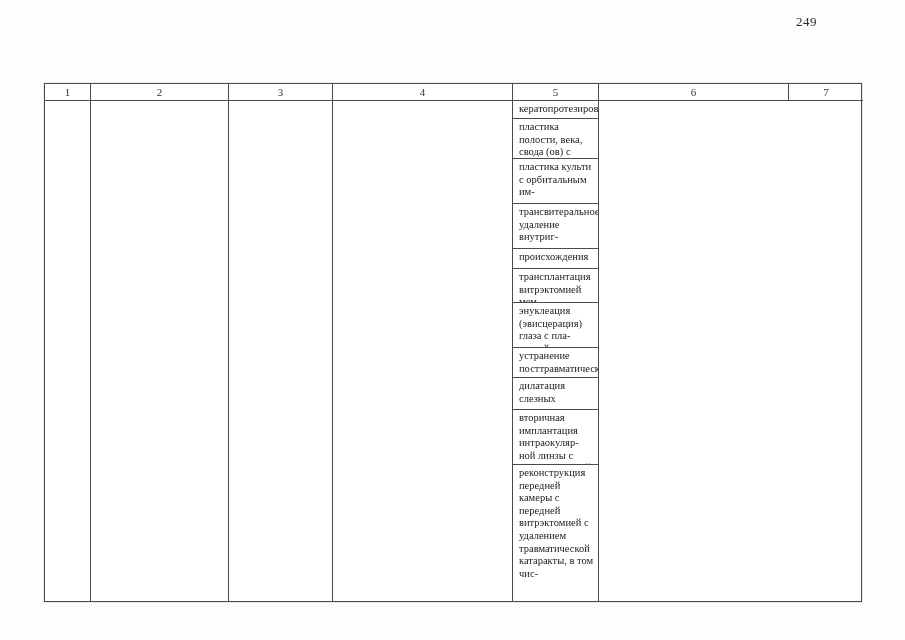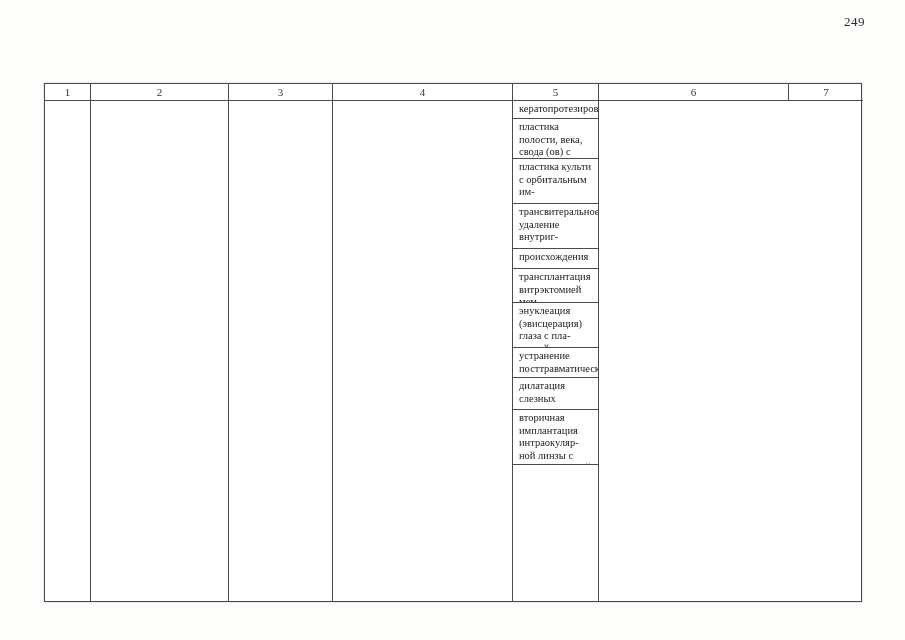--- a/index.html
+++ b/index.html
@@ -9,21 +9,21 @@
     font-family: "Liberation Serif", "DejaVu Serif", serif;
     color: #1e1e1e;
     position: relative;
     overflow: hidden;
   }
   .page { position: absolute; inset: 0; background: #fdfdfc; }
 
   .page-number {
     position: absolute;
     top: 14px;
-    left: 844px;
+    left: 796px;
     font-size: 13px;
     letter-spacing: 0.5px;
     color: #2a2a2a;
   }
 
   .doc-table {
     position: absolute;
     left: 44px;
     top: 83px;
     width: 818px;
@@ -118,18 +118,21 @@
 стикой культи орбитальным имплан-
 татом</div>
         <div class="c6-cell" style="height:30px">устранение посттравматического пто-
 за верхнего века</div>
         <div class="c6-cell" style="height:32px">дилатация слезных протоков экспан-
 дерами</div>
         <div class="c6-cell" style="height:55px">вторичная имплантация интраокуляр-
 ной линзы с реконструкцией передней
 камеры, в том числе с дисцизией ла-
 зером вторичной катаракты</div>
+        <div class="c6-cell lastcell">реконструкция передней камеры с
+передней витрэктомией с удалением
+травматической катаракты, в том чис-</div>
       </div>
     </div>
     <div class="bcell last"></div>
 
   </div>
 </div>
 
 </body></html>

